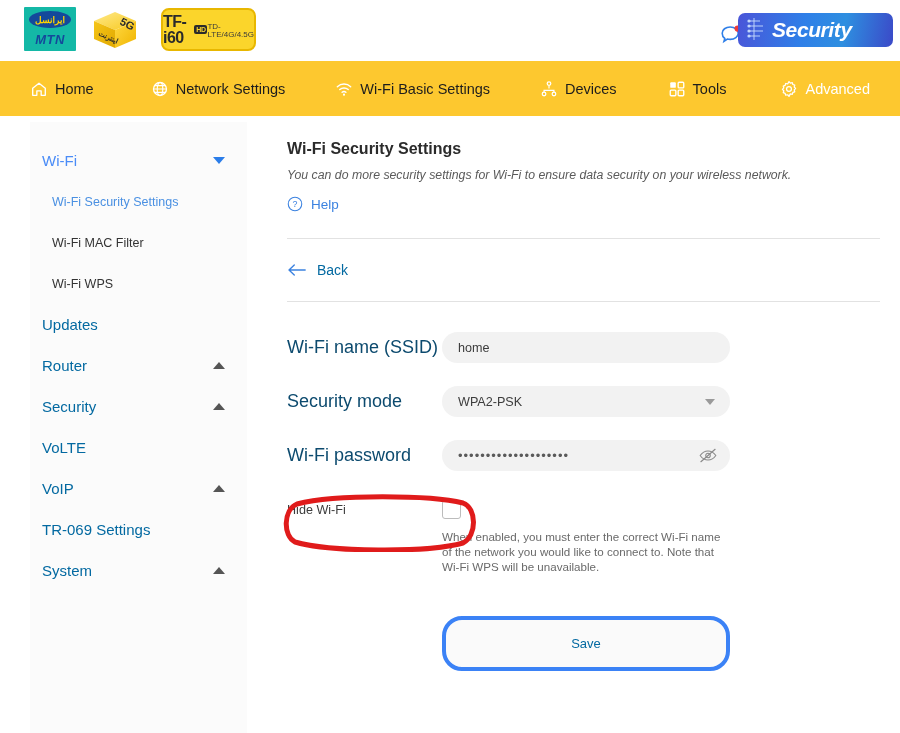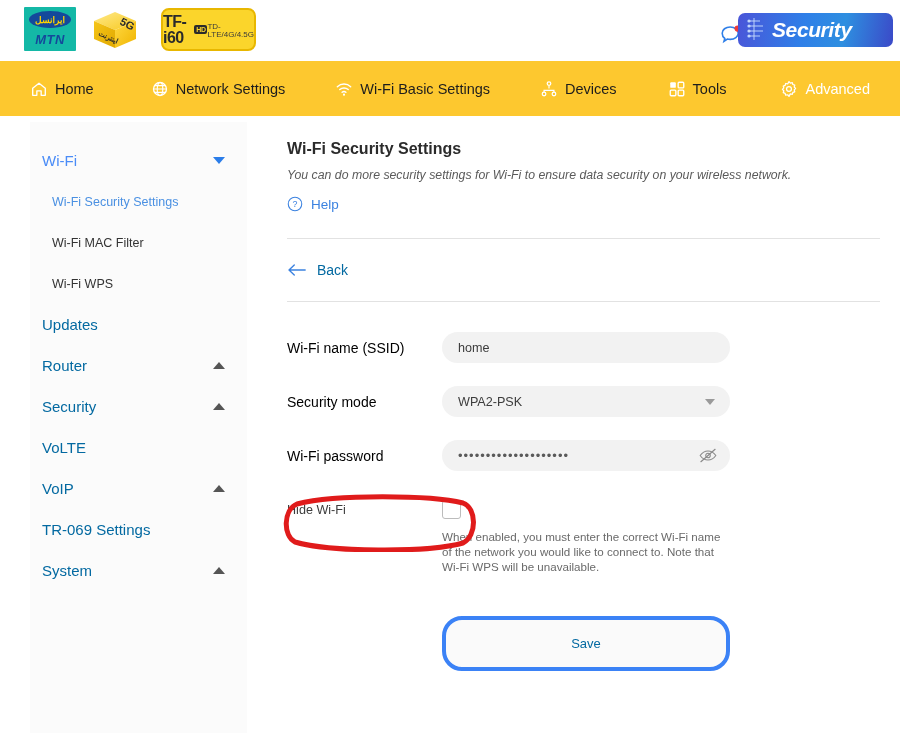--- a/index.html
+++ b/index.html
@@ -244,22 +244,22 @@
     margin-top: 30px;
   }
   .row {
     display: flex;
     align-items: center;
     height: 31px;
     margin-bottom: 23px;
   }
   .row .lbl {
     width: 155px;
-    font-size: 14px;
-    color: #000000;
+    font-size: 18px;
+    color: #0c4a6e;
   }
   .field {
     position: relative;
     width: 288px;
     height: 31px;
     background: #f2f2f2;
     border-radius: 16px;
     display: flex;
     align-items: center;
     padding: 0 16px;

